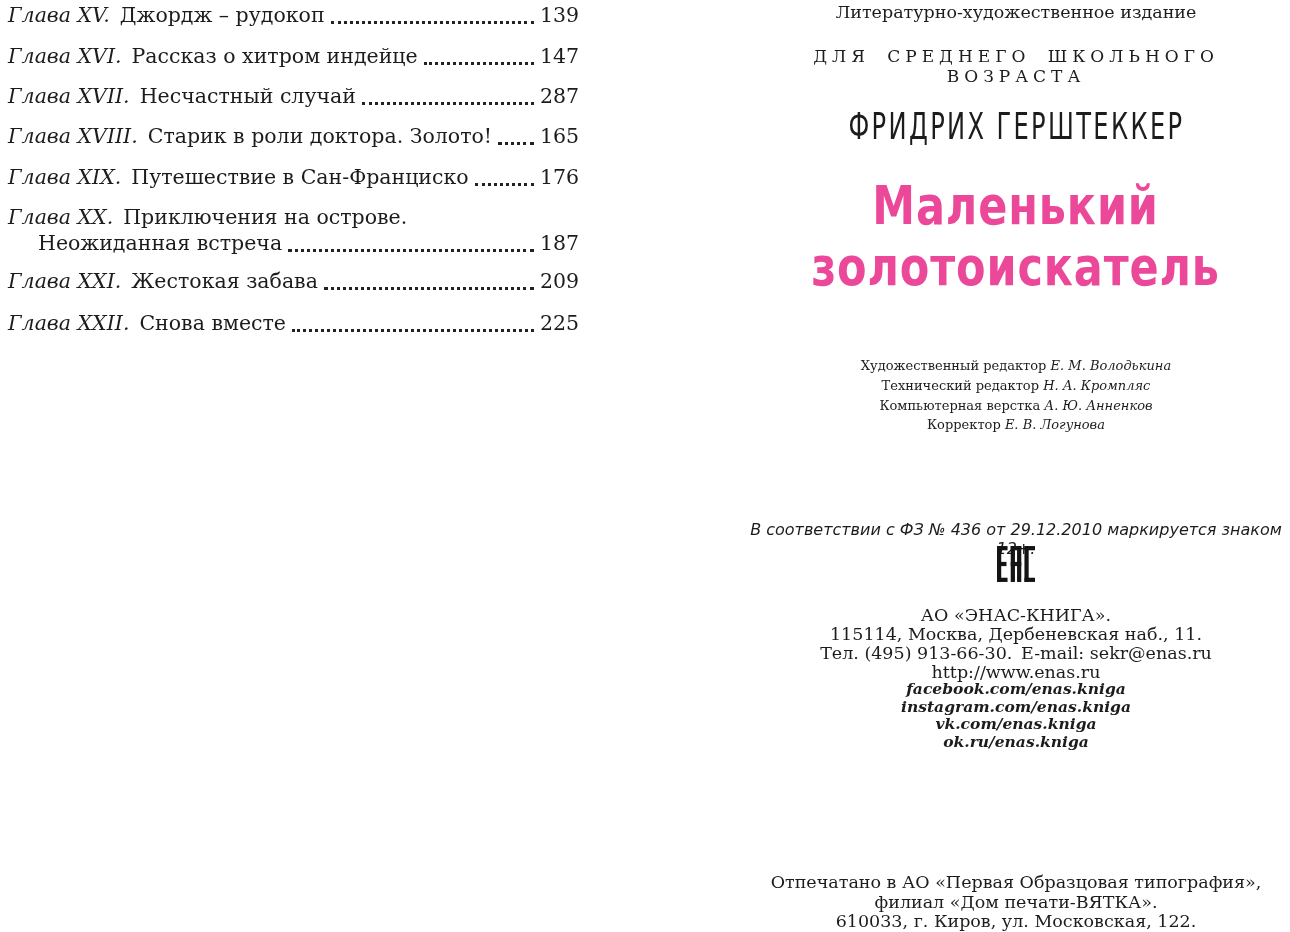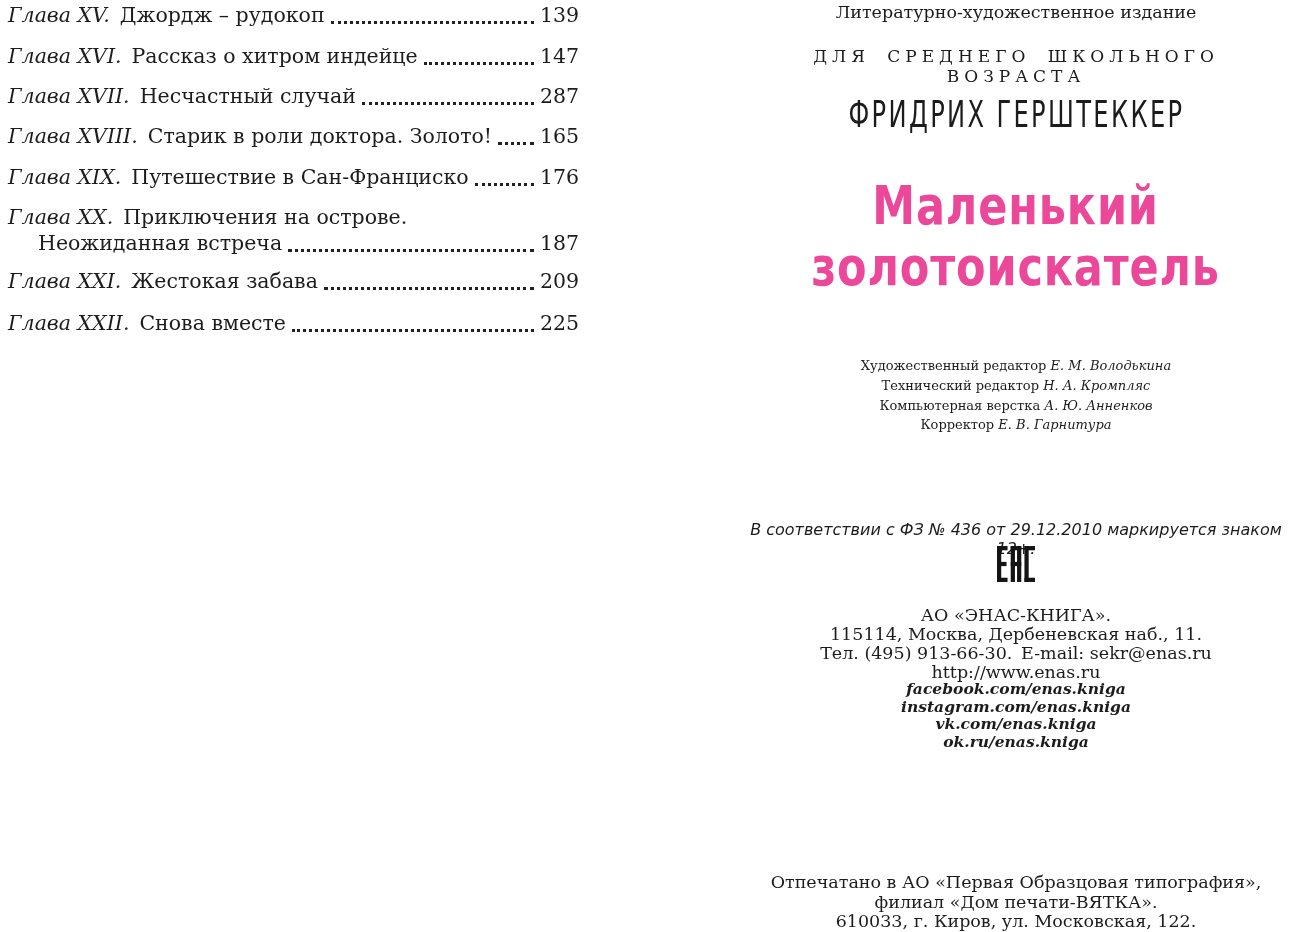--- a/index.html
+++ b/index.html
@@ -20,21 +20,21 @@
   .tt{flex:0 1 auto;overflow:hidden;}
   .leader{flex:1 1 auto;border-bottom:3px dotted #222;margin:0 6px 5px 6px;min-width:12px;}
   .pg{flex:0 0 auto;min-width:40px;text-align:left;}
 
   
   .right-page{position:absolute;left:742px;top:0;width:548px;height:932px;text-align:center;}
   .rp-block{position:absolute;left:0;right:0;text-align:center;}
 
   .edition{top:2px;font-size:17.5px;text-align:center;}
   .audience{top:46px;font-size:17px;letter-spacing:5px;word-spacing:7px;}
-  .author{top:92px;font-size:31px;letter-spacing:3px;font-family:"DejaVu Sans",sans-serif;font-weight:400;}
+  .author{top:104px;font-size:31px;letter-spacing:3px;font-family:"DejaVu Sans",sans-serif;font-weight:400;}
   .author .squeeze{display:inline-block;transform:scale(.78,1.22);transform-origin:center top;}
   .booktitle{top:175px;font-family:"DejaVu Sans",sans-serif;font-weight:800;
              font-size:50px;line-height:57px;color:#ec4899;letter-spacing:1px;}
   .booktitle .squeeze{display:inline-block;transform:scale(.86,1.08);transform-origin:center top;}
 
   .credits{top:356px;font-size:13px;line-height:19.8px;}
   .credits .name{font-style:italic;}
 
   .printinfo{top:460px;font-size:17.5px;line-height:18.6px;}
 
@@ -138,21 +138,21 @@
     <div>
       <span>Технический редактор</span>
       <span class="name">Н. А. Кромпляс</span>
     </div>
     <div>
       <span>Компьютерная верстка</span>
       <span class="name">А. Ю. Анненков</span>
     </div>
     <div>
       <span>Корректор</span>
-      <span class="name">Е. В. Гарнитура</span>
+      <span class="name">Е. В. Логунова</span>
     </div>
   </div>
 
 
   <div class="rp-block agenotice">В соответствии с ФЗ № 436 от 29.12.2010 маркируется знаком 12+.</div>
 
   <div class="rp-block eac">
     <svg width="38" height="36" viewBox="0 0 36 34" xmlns="http://www.w3.org/2000/svg" aria-label="EAC">
       <g fill="#141414">
 

